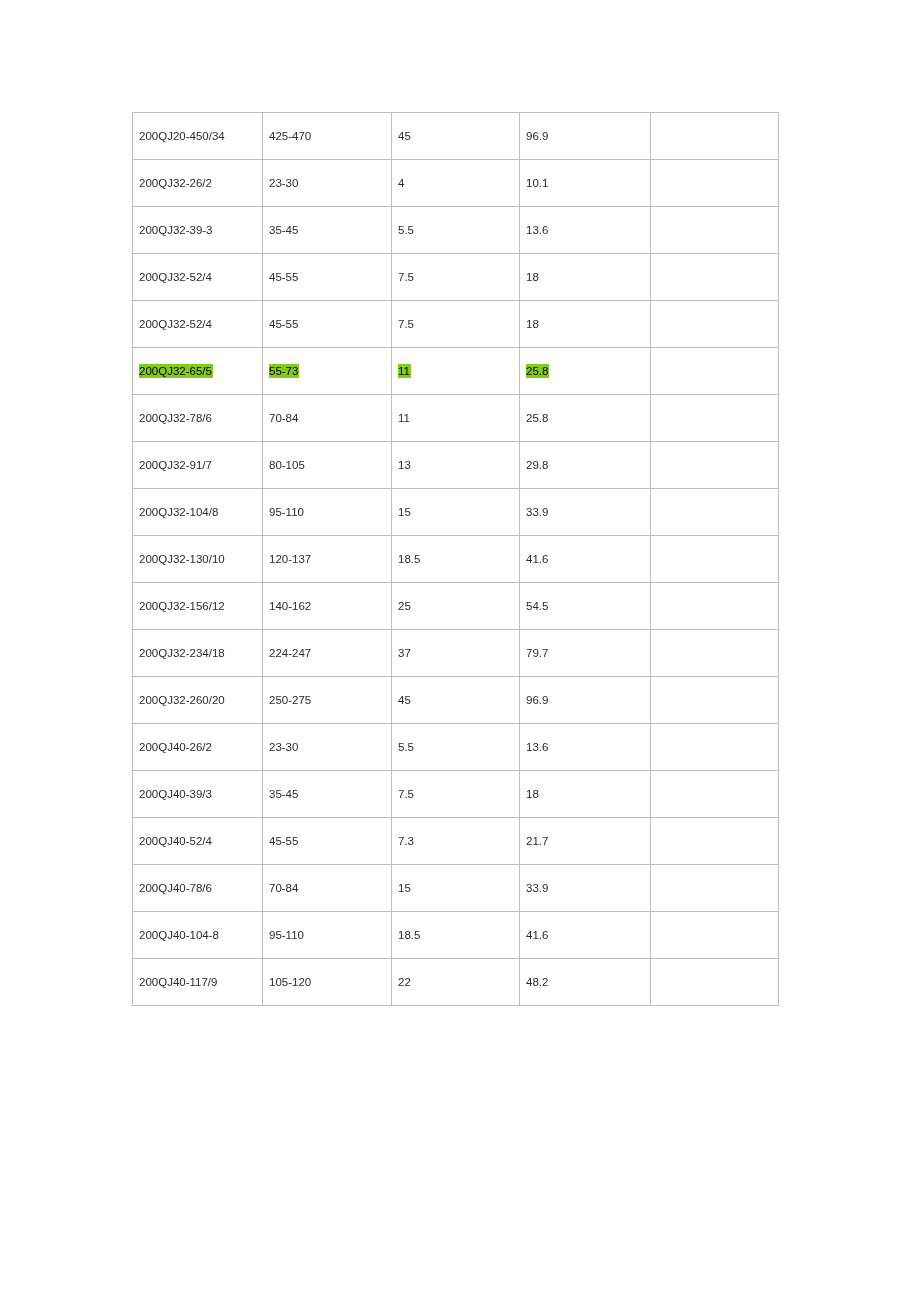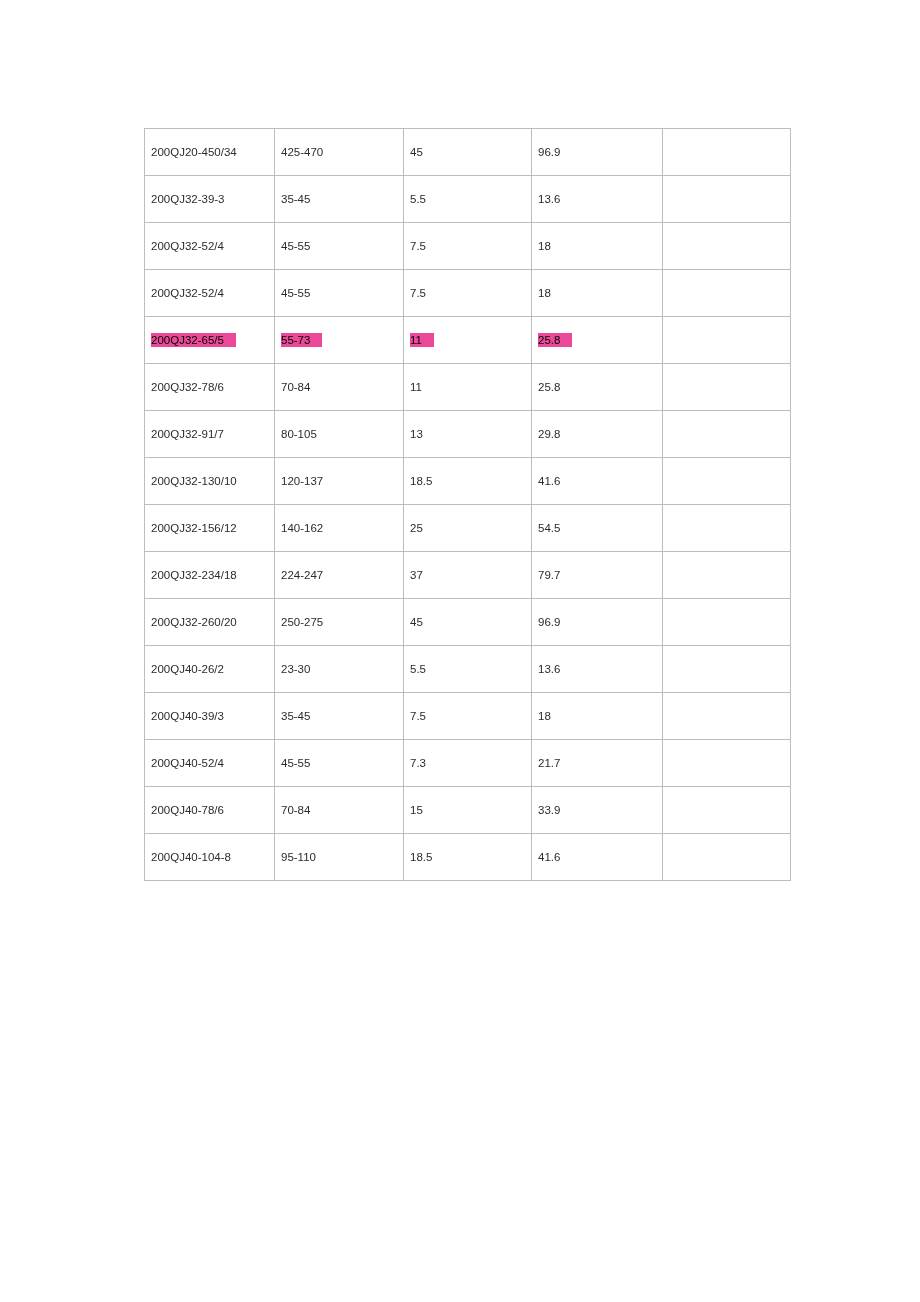--- a/index.html
+++ b/index.html
@@ -22,24 +22,23 @@
     left: 0;
     top: 0;
     width: 920px;
     height: 1302px;
     background: #ffffff;
   }
 
   
   .spec-table-wrap {
     position: absolute;
-    left: 144px;
+    left: 132px;
     top: 112px;
     width: 646px;
-    margin-top: 16px;
   }
 
   table.spec-table {
     border-collapse: collapse;
     table-layout: fixed;
     width: 646px;
     border: 1px solid #b8b8b8;
   }
 
   table.spec-table td {
@@ -58,23 +57,23 @@
 
   
   col.c-model { width: 130px; }
   col.c-flow  { width: 129px; }
   col.c-power { width: 128px; }
   col.c-value { width: 131px; }
   col.c-spare { width: 128px; }
 
   
   .hl {
-    background-color: #ec4899;
+    background-color: #84cc16;
     color: #000000;
-    padding: 1px 12px 1px 0;
+    padding: 1px 1px 1px 0;
     box-decoration-break: clone;
     -webkit-box-decoration-break: clone;
   }
 
   .cell-text {
     display: inline;
   }
 
   td.empty-cell {
     font-size: 0;
@@ -95,20 +94,27 @@
       </colgroup>
       <tbody>
           <tr>
             <td><span class="cell-text">200QJ20-450/34</span></td>
             <td><span class="cell-text">425-470</span></td>
             <td><span class="cell-text">45</span></td>
             <td><span class="cell-text">96.9</span></td>
             <td class="empty-cell"></td>
           </tr>
           <tr>
+            <td><span class="cell-text">200QJ32-26/2</span></td>
+            <td><span class="cell-text">23-30</span></td>
+            <td><span class="cell-text">4</span></td>
+            <td><span class="cell-text">10.1</span></td>
+            <td class="empty-cell"></td>
+          </tr>
+          <tr>
             <td><span class="cell-text">200QJ32-39-3</span></td>
             <td><span class="cell-text">35-45</span></td>
             <td><span class="cell-text">5.5</span></td>
             <td><span class="cell-text">13.6</span></td>
             <td class="empty-cell"></td>
           </tr>
           <tr>
             <td><span class="cell-text">200QJ32-52/4</span></td>
             <td><span class="cell-text">45-55</span></td>
             <td><span class="cell-text">7.5</span></td>
@@ -137,20 +143,27 @@
             <td class="empty-cell"></td>
           </tr>
           <tr>
             <td><span class="cell-text">200QJ32-91/7</span></td>
             <td><span class="cell-text">80-105</span></td>
             <td><span class="cell-text">13</span></td>
             <td><span class="cell-text">29.8</span></td>
             <td class="empty-cell"></td>
           </tr>
           <tr>
+            <td><span class="cell-text">200QJ32-104/8</span></td>
+            <td><span class="cell-text">95-110</span></td>
+            <td><span class="cell-text">15</span></td>
+            <td><span class="cell-text">33.9</span></td>
+            <td class="empty-cell"></td>
+          </tr>
+          <tr>
             <td><span class="cell-text">200QJ32-130/10</span></td>
             <td><span class="cell-text">120-137</span></td>
             <td><span class="cell-text">18.5</span></td>
             <td><span class="cell-text">41.6</span></td>
             <td class="empty-cell"></td>
           </tr>
           <tr>
             <td><span class="cell-text">200QJ32-156/12</span></td>
             <td><span class="cell-text">140-162</span></td>
             <td><span class="cell-text">25</span></td>
@@ -199,16 +212,23 @@
             <td><span class="cell-text">33.9</span></td>
             <td class="empty-cell"></td>
           </tr>
           <tr>
             <td><span class="cell-text">200QJ40-104-8</span></td>
             <td><span class="cell-text">95-110</span></td>
             <td><span class="cell-text">18.5</span></td>
             <td><span class="cell-text">41.6</span></td>
             <td class="empty-cell"></td>
           </tr>
+          <tr>
+            <td><span class="cell-text">200QJ40-117/9</span></td>
+            <td><span class="cell-text">105-120</span></td>
+            <td><span class="cell-text">22</span></td>
+            <td><span class="cell-text">48.2</span></td>
+            <td class="empty-cell"></td>
+          </tr>
         </tbody>
     </table>
   </div>
 </div>
 
 </body></html>

